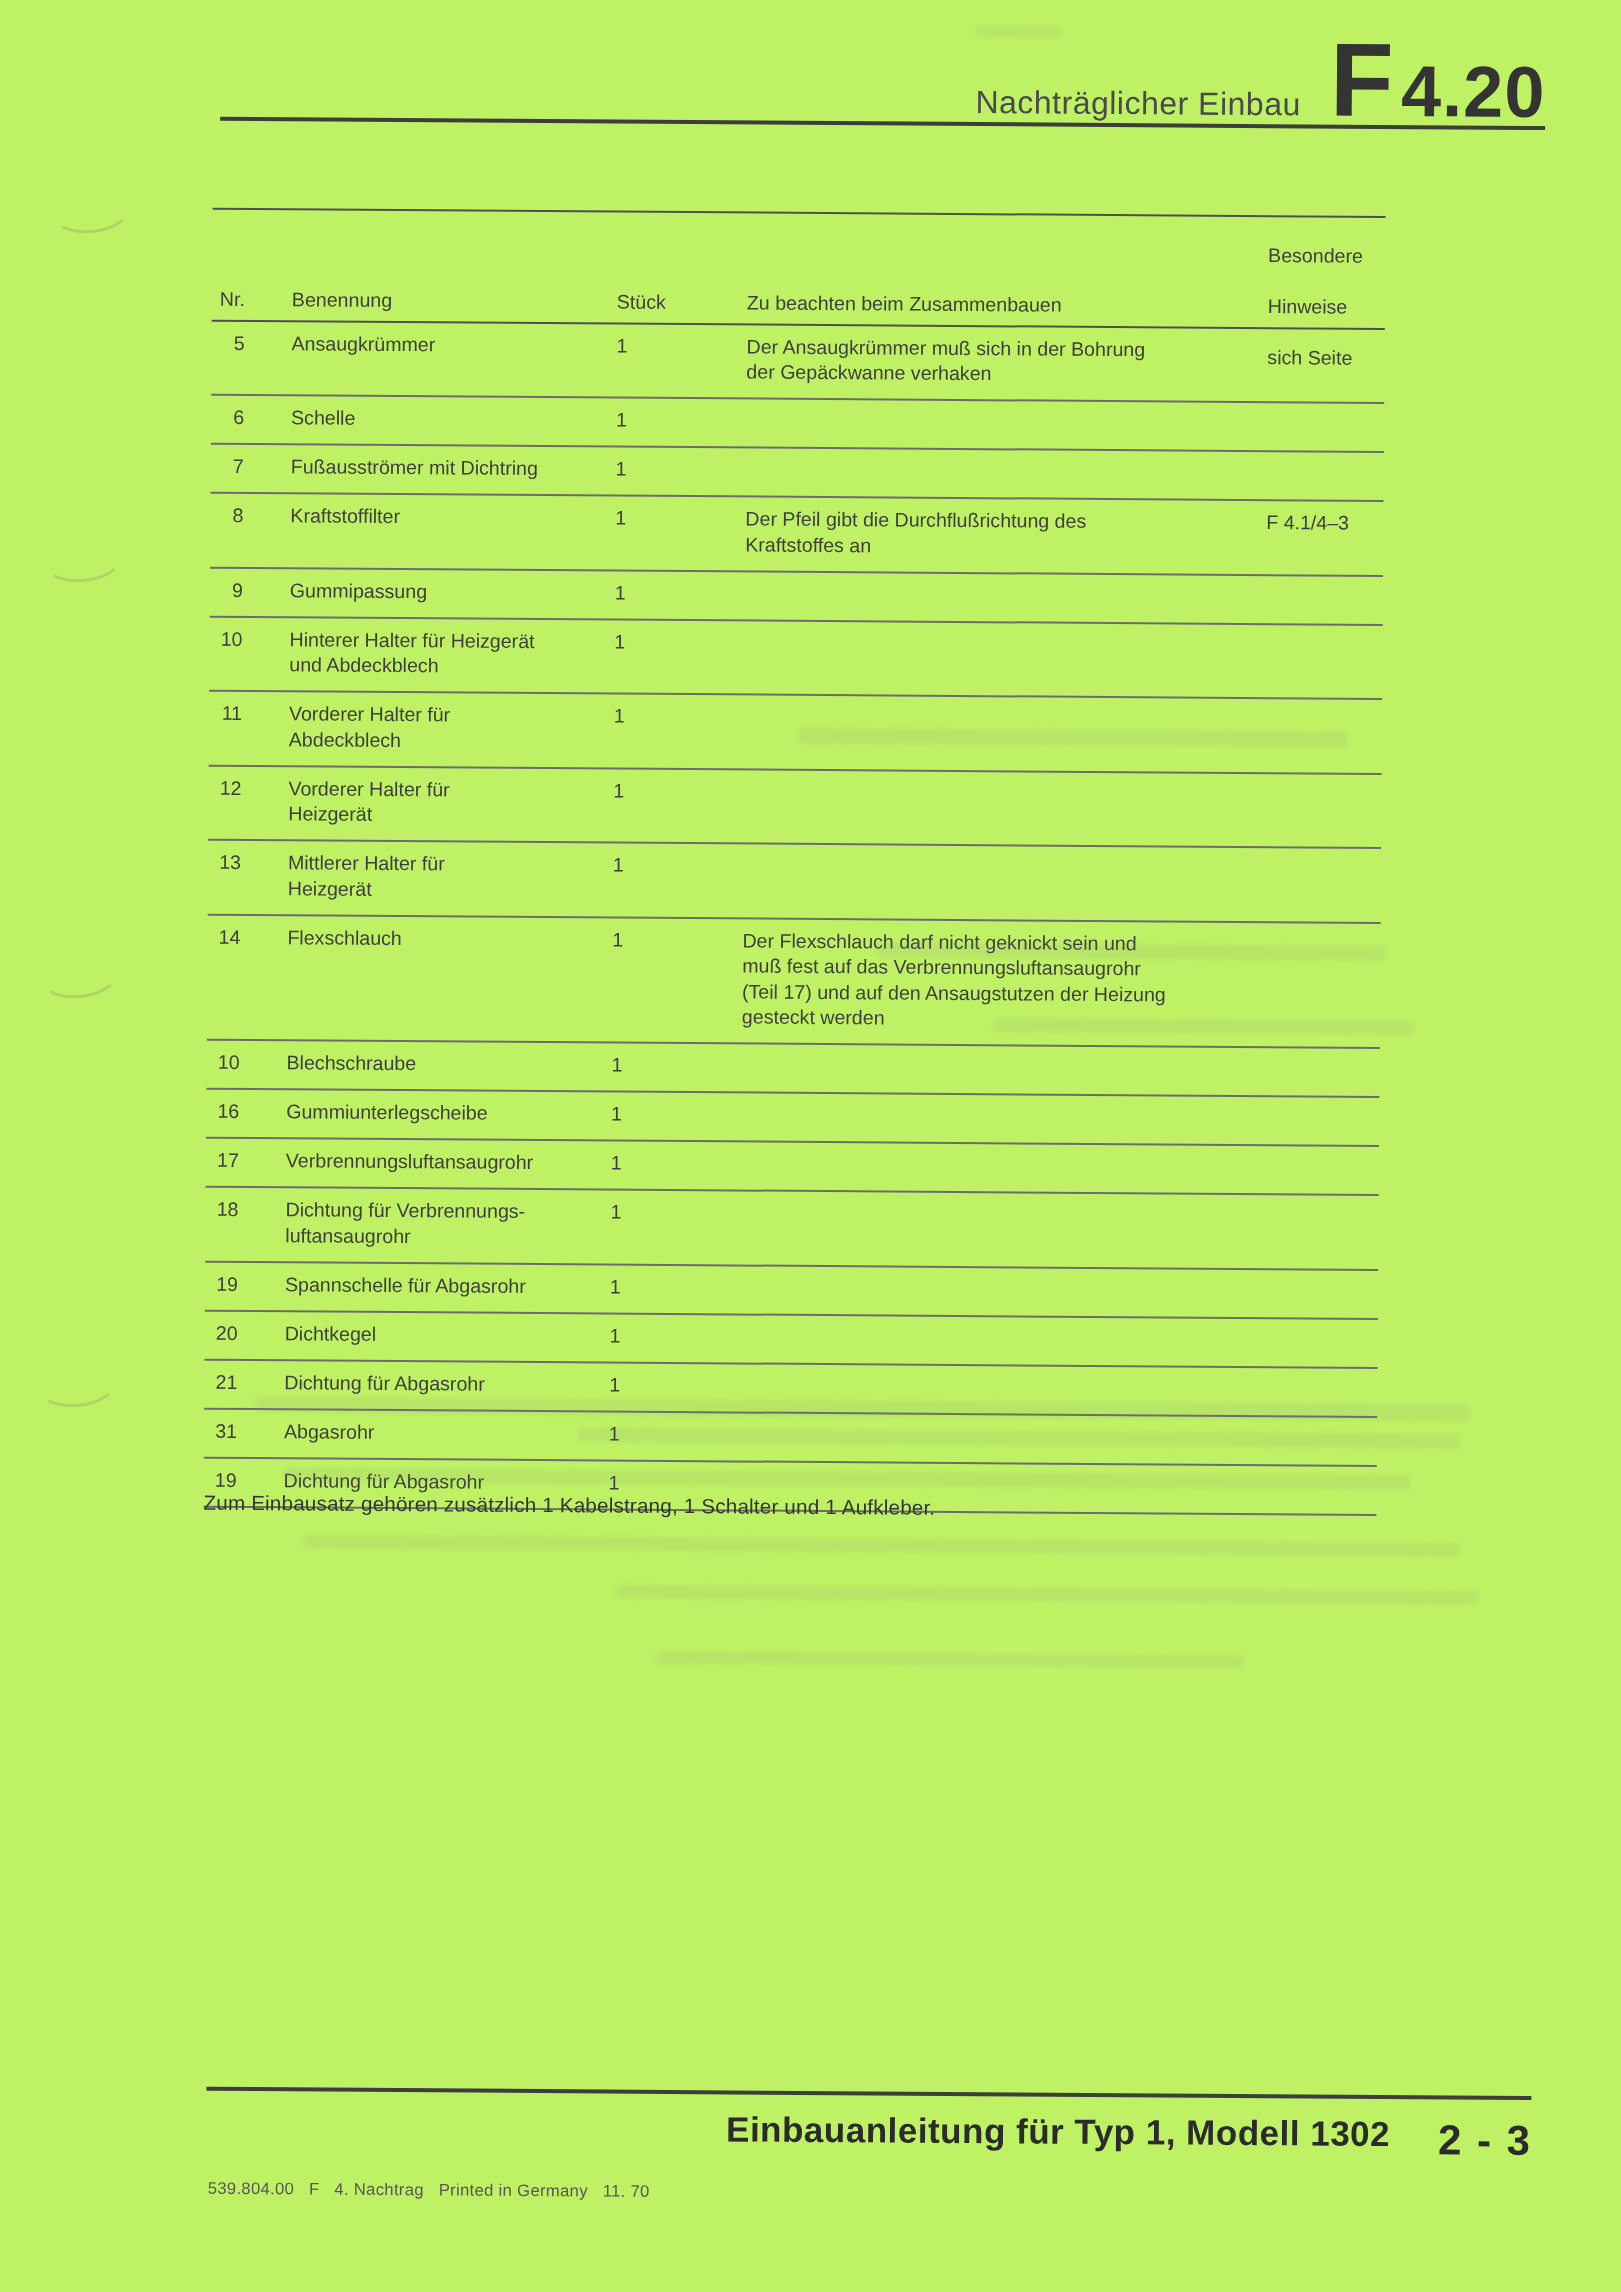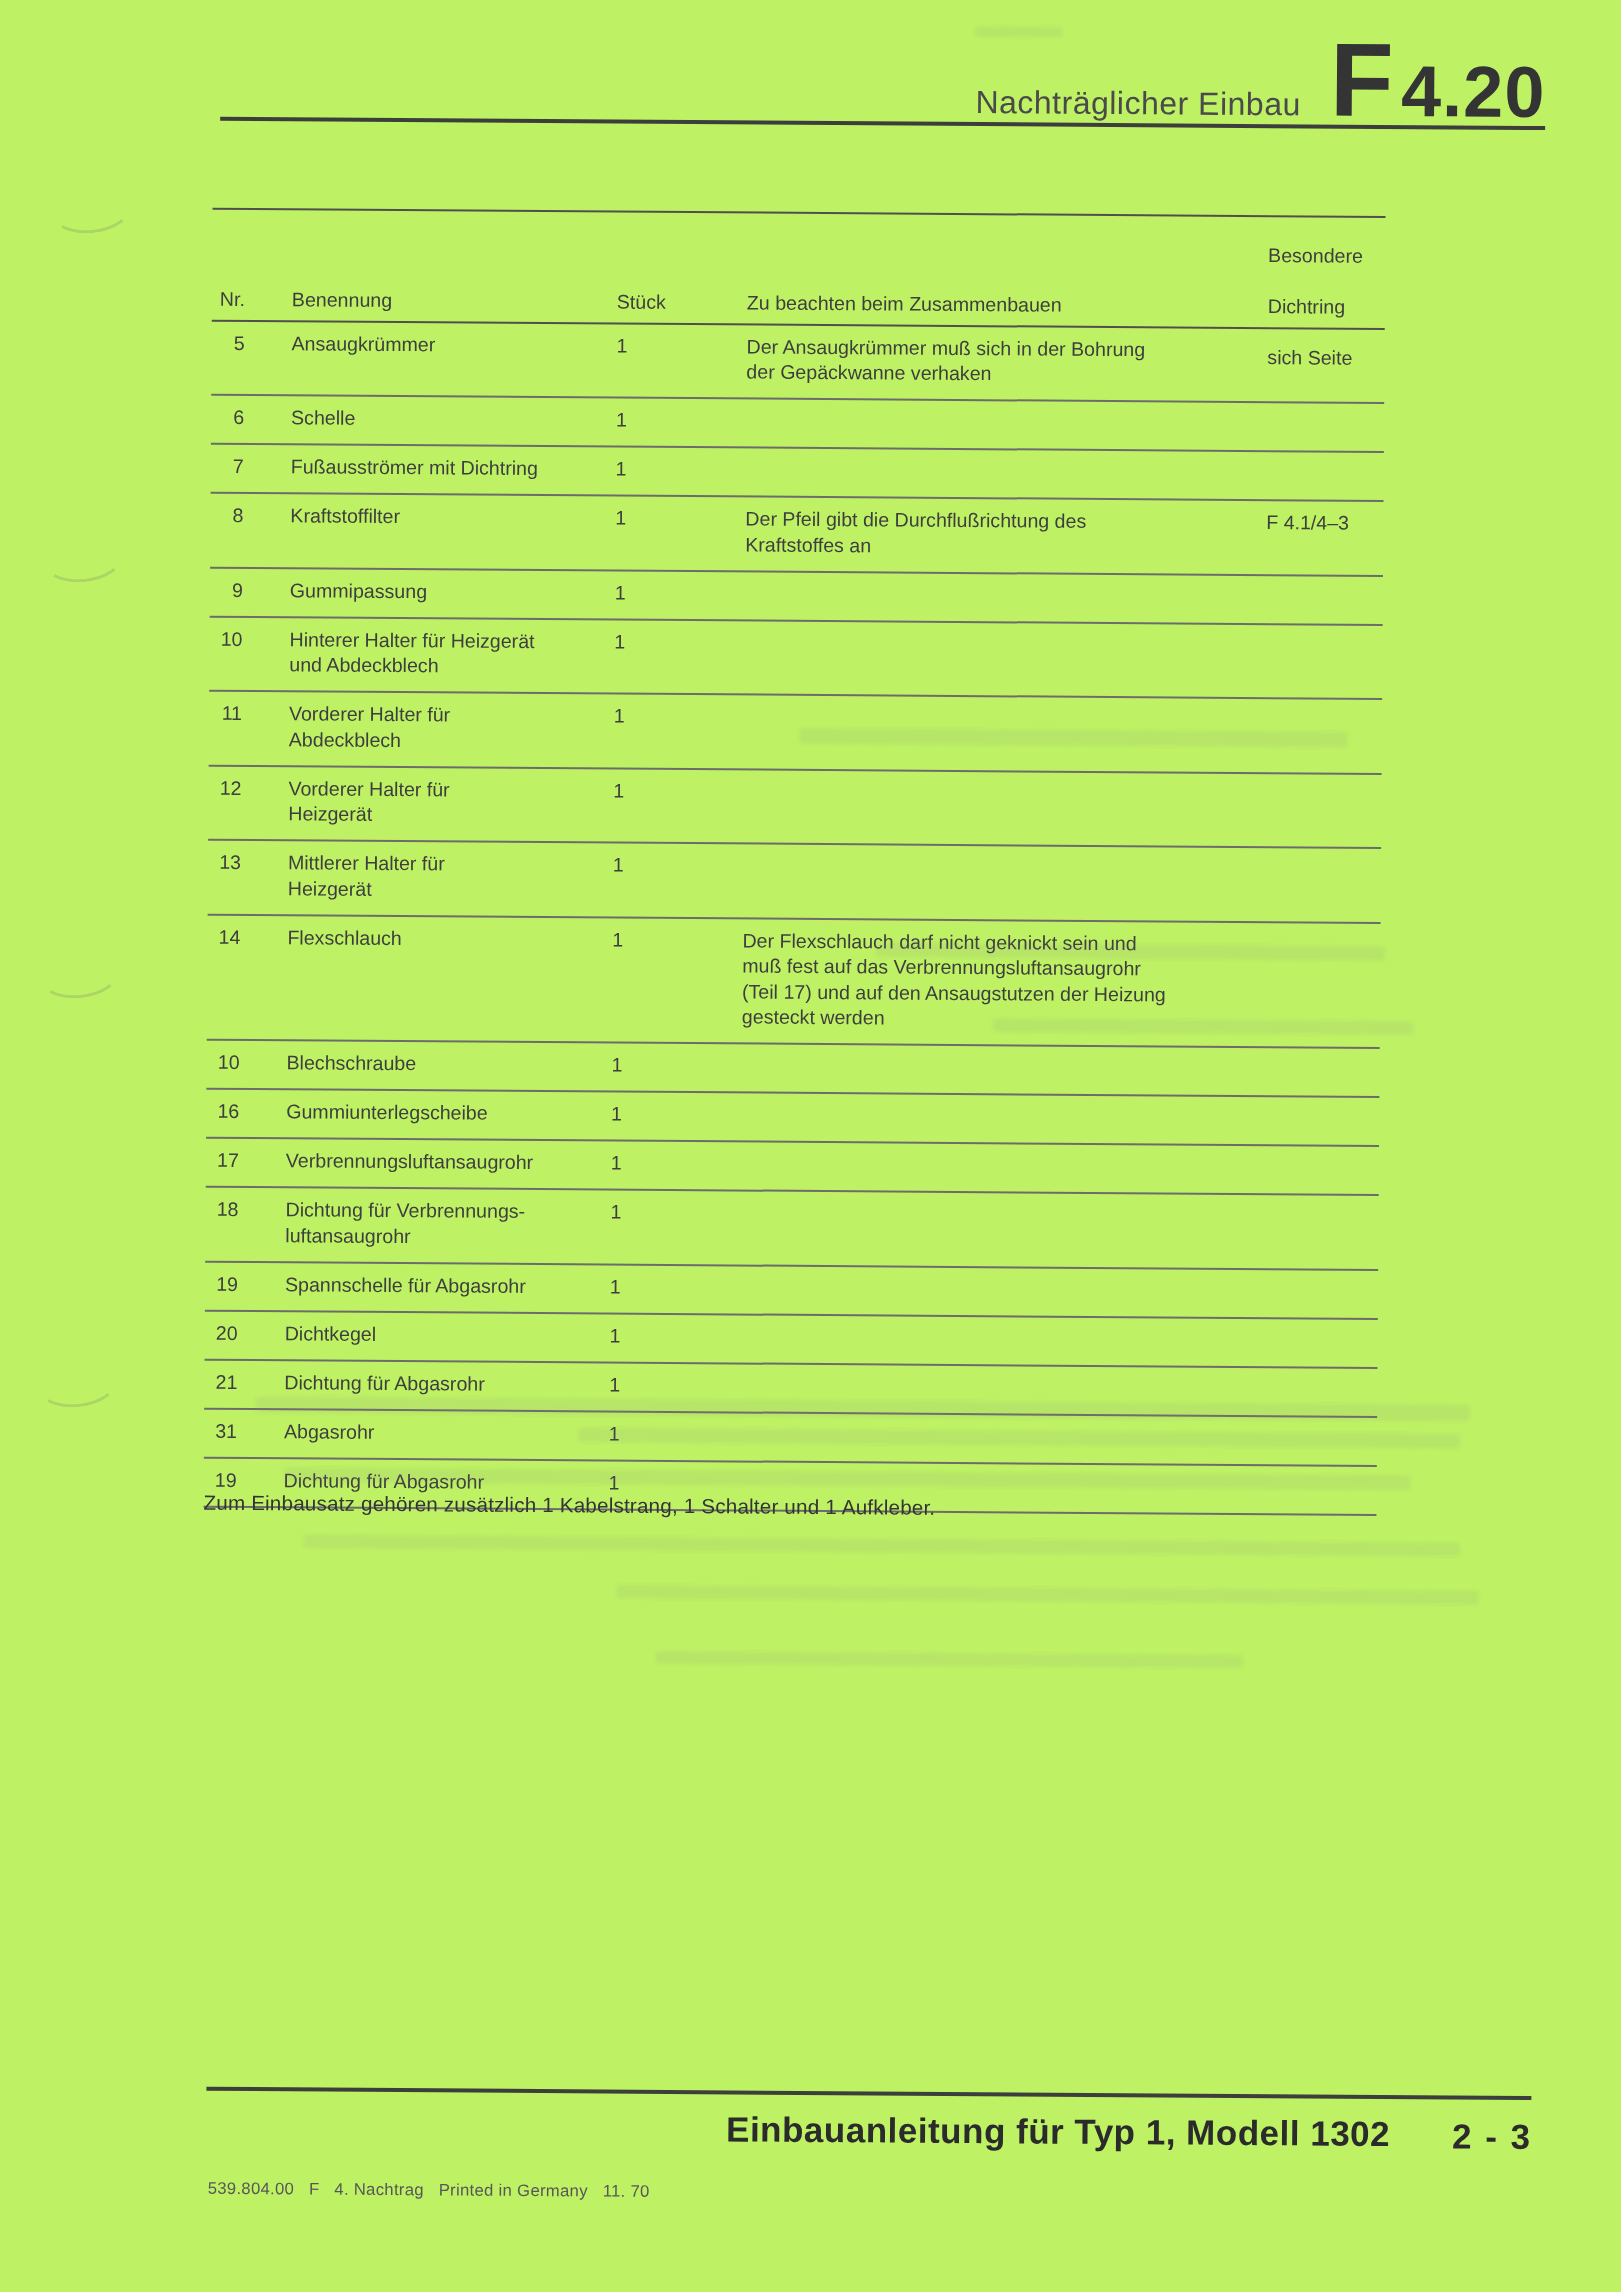--- a/index.html
+++ b/index.html
@@ -76,21 +76,21 @@
     margin:0;
   }
   
   .footer-title{
     position:absolute;top:2107px;right:216px;
     font-size:35px;font-weight:700;color:#2b2b2b;
     letter-spacing:0.5px;white-space:nowrap;
   }
   .footer-page{
     position:absolute;top:2109px;right:74px;
-    font-size:35px;font-weight:700;color:#2b2b2b;
+    font-size:42px;font-weight:700;color:#2b2b2b;
     letter-spacing:2px;
   }
   .imprint{
     position:absolute;left:223px;top:2180px;
     font-size:16.7px;color:#575757;white-space:pre;letter-spacing:0.3px;
   }
   
   .curl{
     position:absolute;
     width:74px;height:39px;
@@ -124,21 +124,21 @@
     <div class="rule header-rule"></div>
 
     <div class="parts-table">
       <div class="thead">
         <div class="cell c-nr">Nr.</div>
         <div class="cell c-name">Benennung</div>
         <div class="cell c-qty">Stück</div>
         <div class="cell c-note">Zu beachten beim Zusammenbauen</div>
         <div class="cell c-ref">
           <span class="ref-line">Besondere</span>
-          <span class="ref-line">Dichtring</span>
+          <span class="ref-line">Hinweise</span>
           <span class="ref-line">sich Seite</span>
         </div>
       </div>
       <div id="rows">
           <div class="row">
             <div class="cell c-nr">5</div>
             <div class="cell c-name">Ansaugkrümmer</div>
             <div class="cell c-qty">1</div>
             <div class="cell c-note">Der Ansaugkrümmer muß sich in der Bohrung
 der Gepäckwanne verhaken</div>

